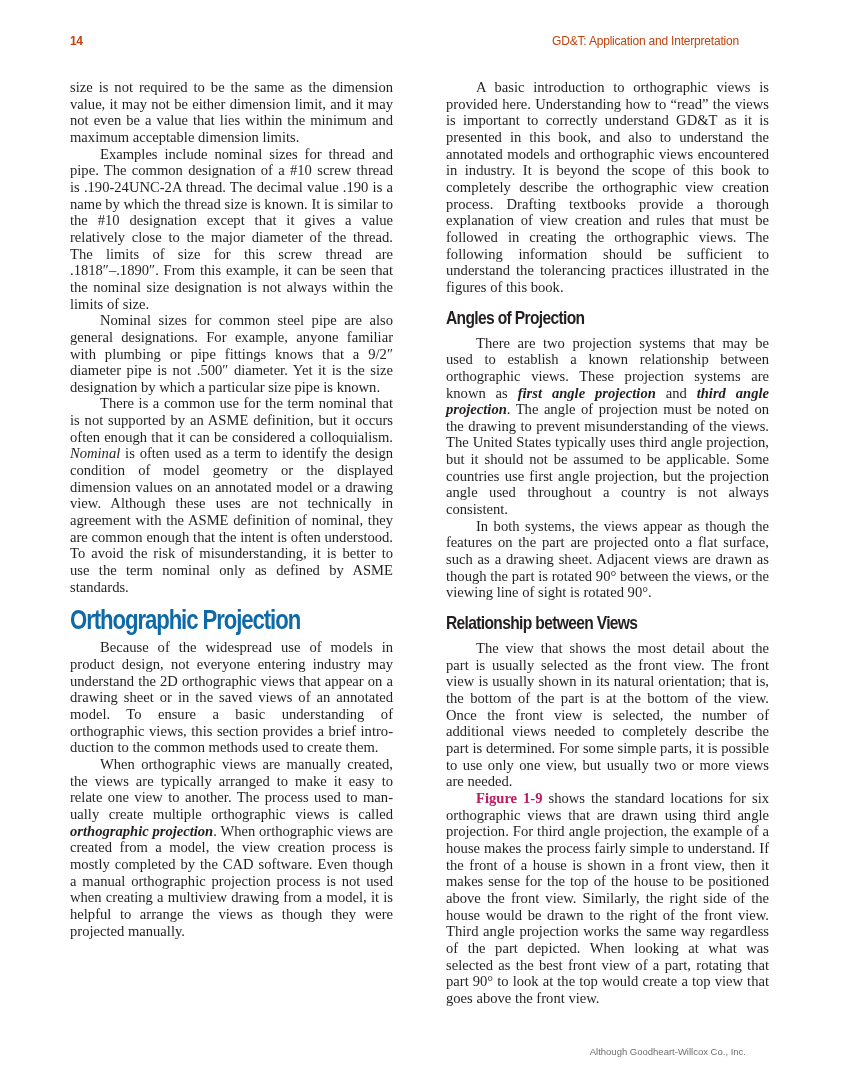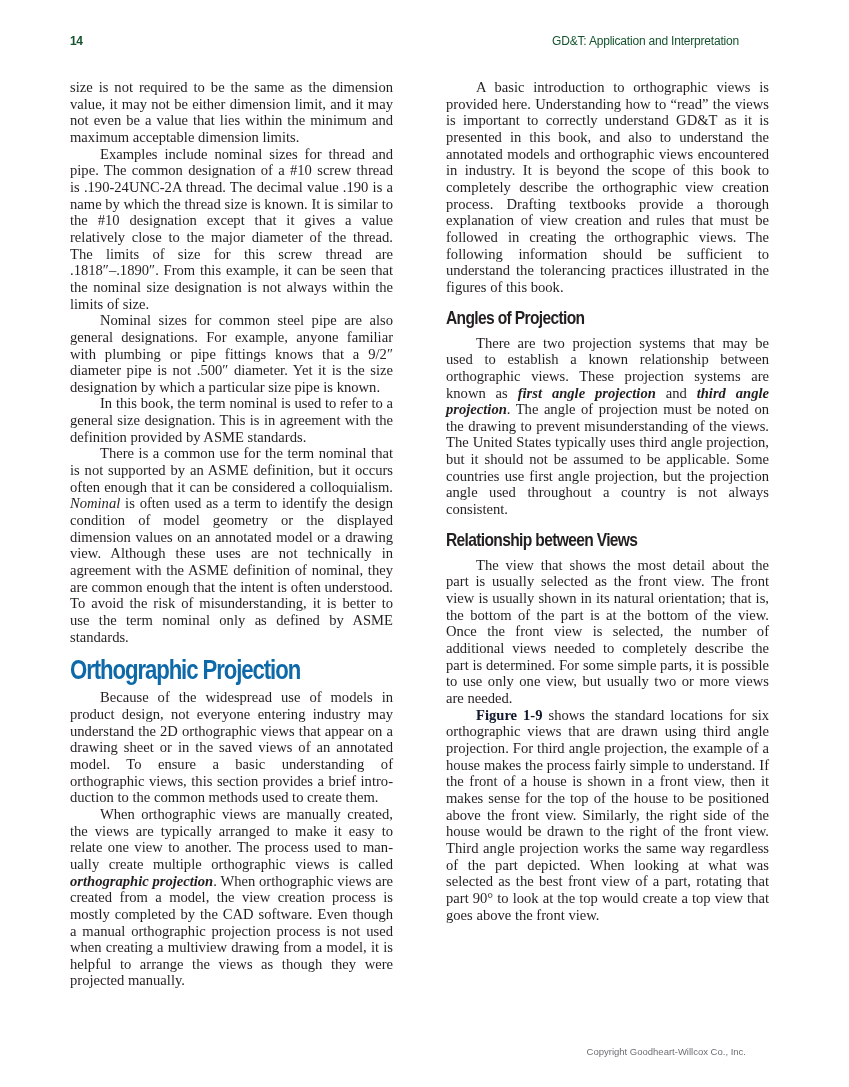--- a/index.html
+++ b/index.html
@@ -15,21 +15,21 @@
       color: #231f20;
     }
     .running-head {
       position: absolute;
       top: 34px;
       left: 70px;
       width: 677px;
       height: 18px;
       font-family: "Liberation Sans", sans-serif;
       font-size: 12px;
-      color: #14532d;
+      color: #c2410c;
       text-align: right;
     }
     .page-number {
       position: absolute;
       left: 0;
       top: 0;
       font-weight: bold;
       letter-spacing: -0.5px;
     }
     .book-title {
@@ -75,21 +75,21 @@
       font-size: 19px;
       line-height: 22px;
       margin: 11px 0 6px 0;
       letter-spacing: -0.8px;
       transform: scaleX(0.82);
       transform-origin: left;
       white-space: nowrap;
     }
     .bi { font-weight: bold; font-style: italic; }
     .it { font-style: italic; }
-    .xref { color: #0f172a; font-weight: bold; cursor: pointer; }
+    .xref { color: #be185d; font-weight: bold; cursor: pointer; }
     .footer {
       position: absolute;
       top: 1046px;
       right: 103px;
       font-family: "Liberation Sans", sans-serif;
       font-size: 9.5px;
       color: #6d6e71;
     }
   </style>
 </head>
@@ -97,29 +97,29 @@
 
 <div class="running-head">
   <span class="page-number">14</span>
   <span class="book-title">GD&amp;T: Application and Interpretation</span>
 </div>
 
 <div class="column col-left">
   <p class="no-indent">size is not required to be the same as the dimension value, it may not be either dimension limit, and it may not even be a value that lies within the mini­mum and maximum acceptable dimension limits.</p>
   <p>Examples include nominal sizes for thread and pipe. The common designation of a #10 screw thread is .190-24UNC-2A thread. The decimal value .190 is a name by which the thread size is known. It is similar to the #10 designation except that it gives a value relatively close to the major diameter of the thread. The limits of size for this screw thread are .1818″–.1890″. From this example, it can be seen that the nominal size designation is not always within the limits of size.</p>
   <p>Nominal sizes for common steel pipe are also general designations. For example, anyone familiar with plumbing or pipe fittings knows that a 9/2″ diameter pipe is not .500″ diameter. Yet it is the size designation by which a particular size pipe is known.</p>
-  <p>In this book, the term nominal is used to refer to a general size designation. This is in agreement with the definition provided by ASME standards.</p>
   <p><span>There is a common use for the term nominal that is not supported by an ASME definition, but it occurs often enough that it can be considered a collo­quialism. </span><span class="it">Nominal</span><span> is often used as a term to identify the design condition of model geometry or the dis­played dimension values on an annotated model or a drawing view. Although these uses are not techni­cally in agreement with the ASME definition of nom­inal, they are common enough that the intent is often understood. To avoid the risk of misunderstanding, it is better to use the term nominal only as defined by ASME standards.</span></p>
   <div class="h1">Orthographic Projection</div>
   <p>Because of the widespread use of models in product design, not everyone entering industry may understand the 2D orthographic views that appear on a drawing sheet or in the saved views of an anno­tated model. To ensure a basic understanding of orthographic views, this section provides a brief intro­duction to the common methods used to create them.</p>
   <p><span>When orthographic views are manually created, the views are typically arranged to make it easy to relate one view to another. The process used to man­ually create multiple orthographic views is called </span><span class="bi">orthographic projection</span><span>. When orthographic views are created from a model, the view creation process is mostly completed by the CAD software. Even though a manual orthographic projection process is not used when creating a multiview drawing from a model, it is helpful to arrange the views as though they were projected manually.</span></p>
 </div>
 
 <div class="column col-right">
   <p>A basic introduction to orthographic views is provided here. Understanding how to “read” the views is important to correctly understand GD&amp;T as it is presented in this book, and also to under­stand the annotated models and orthographic views encountered in industry. It is beyond the scope of this book to completely describe the orthographic view creation process. Drafting textbooks provide a thorough explanation of view creation and rules that must be followed in creating the orthographic views. The following information should be sufficient to understand the tolerancing practices illustrated in the figures of this book.</p>
   <div class="h2">Angles of Projection</div>
   <p><span>There are two projection systems that may be used to establish a known relationship between orthographic views. These projection systems are known as </span><span class="bi">first angle projection</span><span> and </span><span class="bi">third angle projection</span><span>. The angle of projection must be noted on the drawing to prevent misunderstanding of the views. The United States typically uses third angle projection, but it should not be assumed to be appli­cable. Some countries use first angle projection, but the projection angle used throughout a country is not always consistent.</span></p>
+  <p>In both systems, the views appear as though the features on the part are projected onto a flat surface, such as a drawing sheet. Adjacent views are drawn as though the part is rotated 90° between the views, or the viewing line of sight is rotated 90°.</p>
   <div class="h2">Relationship between Views</div>
   <p>The view that shows the most detail about the part is usually selected as the front view. The front view is usually shown in its natural orientation; that  is, the bottom of the part is at the bottom of the view. Once the front view is selected, the number of additional views needed to completely describe the part is deter­mined. For some simple parts, it is possible to use only one view, but usually two or more views are needed.</p>
   <p><span class="xref">Figure 1-9</span><span> shows the standard locations for six orthographic views that are drawn using third angle projection. For third angle projection, the example of a house makes the process fairly simple to under­stand. If the front of a house is shown in a front view, then it makes sense for the top of the house to be positioned above the front view. Similarly, the right side of the house would be drawn to the right of the front view. Third angle projection works the same way regardless of the part depicted. When looking at what was selected as the best front view of a part, rotating that part 90° to look at the top would create a top view that goes above the front view.</span></p>
 </div>
 
-<div class="footer">Copyright Goodheart-Willcox Co., Inc.</div>
+<div class="footer">Although Goodheart-Willcox Co., Inc.</div>
 
 </body></html>

